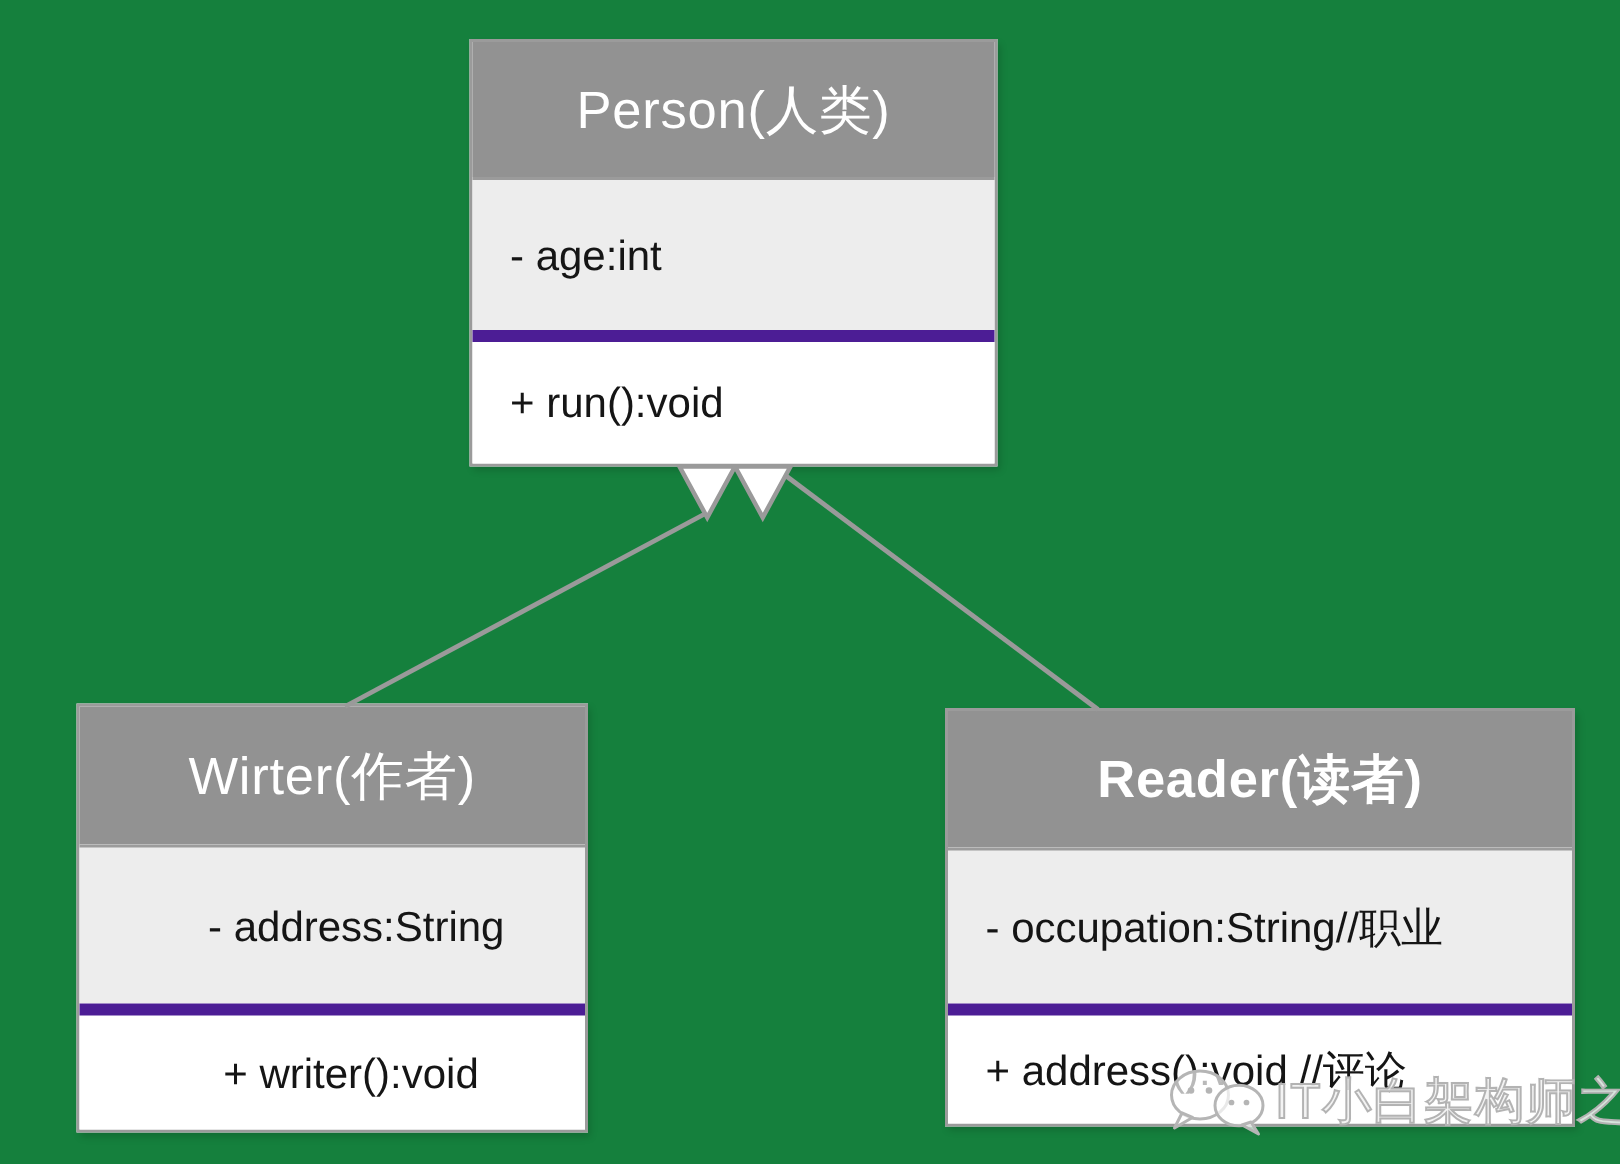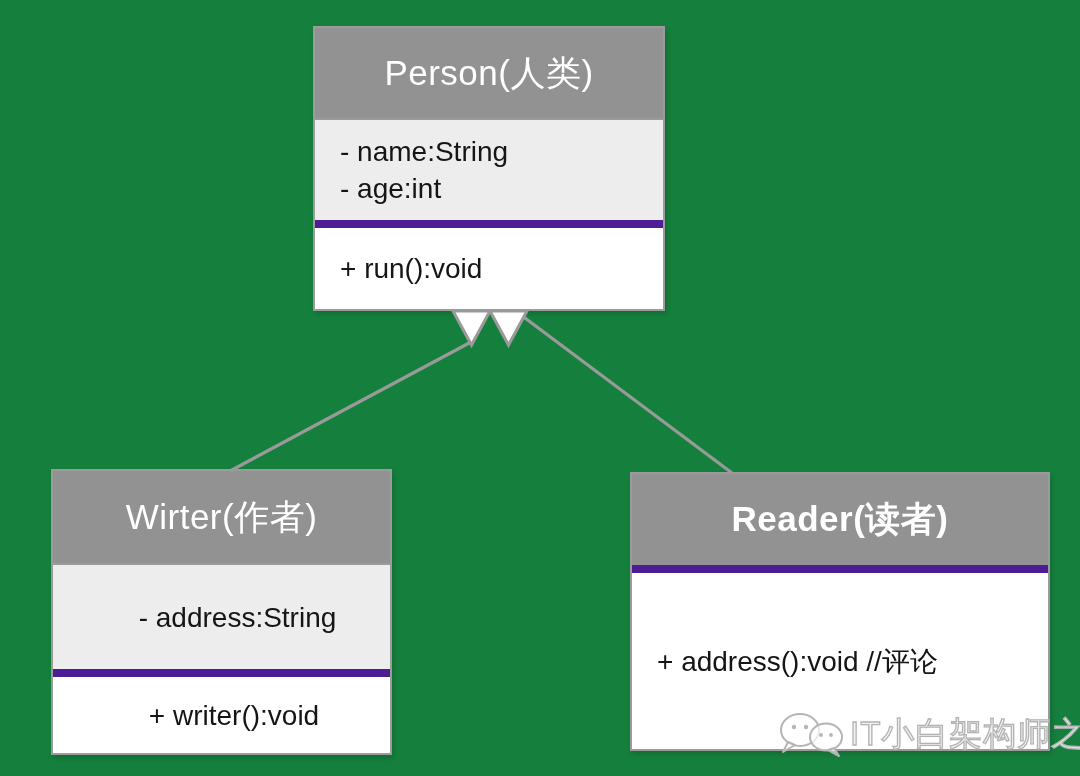--- a/index.html
+++ b/index.html
@@ -94,40 +94,42 @@
   }
 </style>
 </head>
 <body>
 
 <div id="canvas">
 
   <div class="uml-class" id="class-person">
     <div class="uml-header">Person(人类)</div>
     <div class="uml-attrs">
-      <div>- name:String</div>
       <div>- age:int</div>
     </div>
     <div class="uml-methods">
       <div>+ run():void</div>
     </div>
   </div>
 
   <div class="uml-class" id="class-wirter">
     <div class="uml-header">Wirter(作者)</div>
     <div class="uml-attrs">
       <div>- address:String</div>
     </div>
     <div class="uml-methods">
       <div>+ writer():void</div>
     </div>
   </div>
 
   <div class="uml-class" id="class-reader">
     <div class="uml-header">Reader(读者)</div>
+    <div class="uml-attrs">
+      <div>- occupation:String//职业</div>
+    </div>
     <div class="uml-methods">
       <div>+ address():void //评论</div>
     </div>
   </div>
 
   <svg id="connector-layer" viewBox="0 0 1080 776" xmlns="http://www.w3.org/2000/svg">
     <line x1="471" y1="342" x2="230" y2="471" stroke="#9a9a9a" stroke-width="3.2"></line>
     <line x1="521" y1="315" x2="732" y2="473" stroke="#9a9a9a" stroke-width="3.2"></line>
     <polygon points="453,311 490,311 471.5,345" fill="#ffffff" stroke="#9a9a9a" stroke-width="3"></polygon>
     <polygon points="490,311 527,311 508.5,345" fill="#ffffff" stroke="#9a9a9a" stroke-width="3"></polygon>

